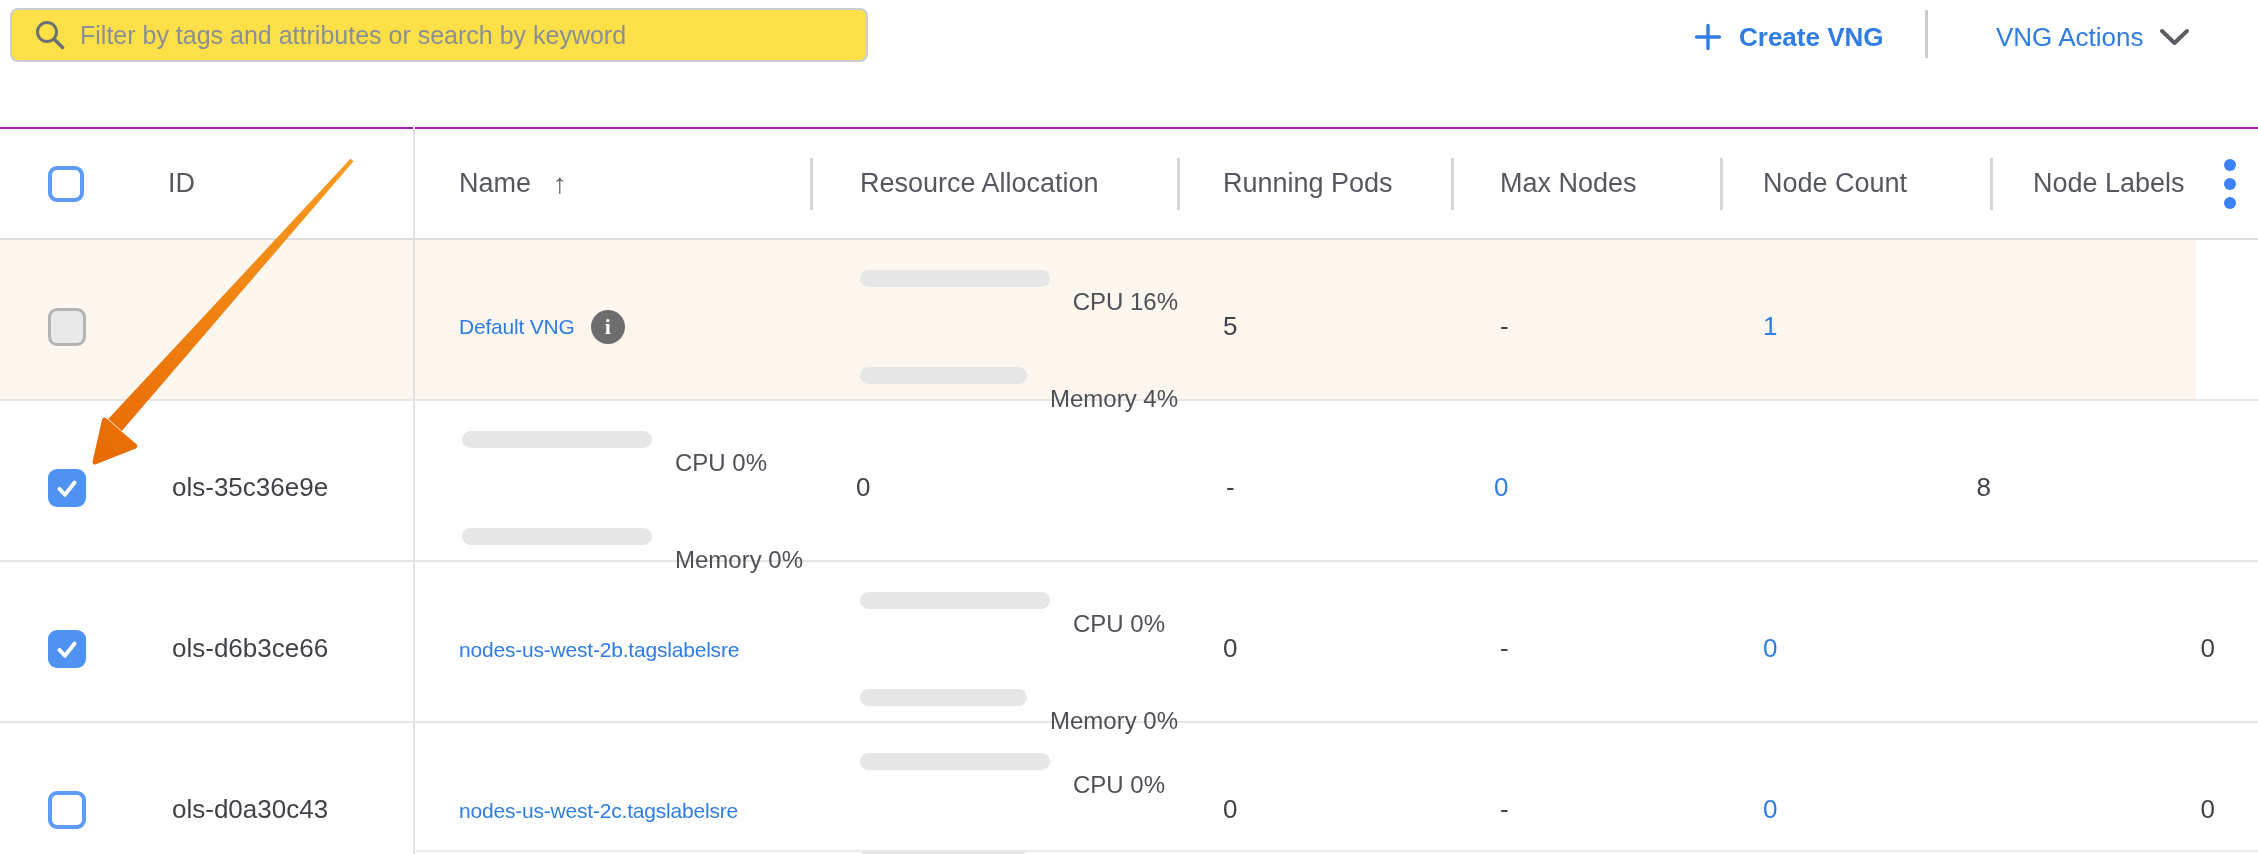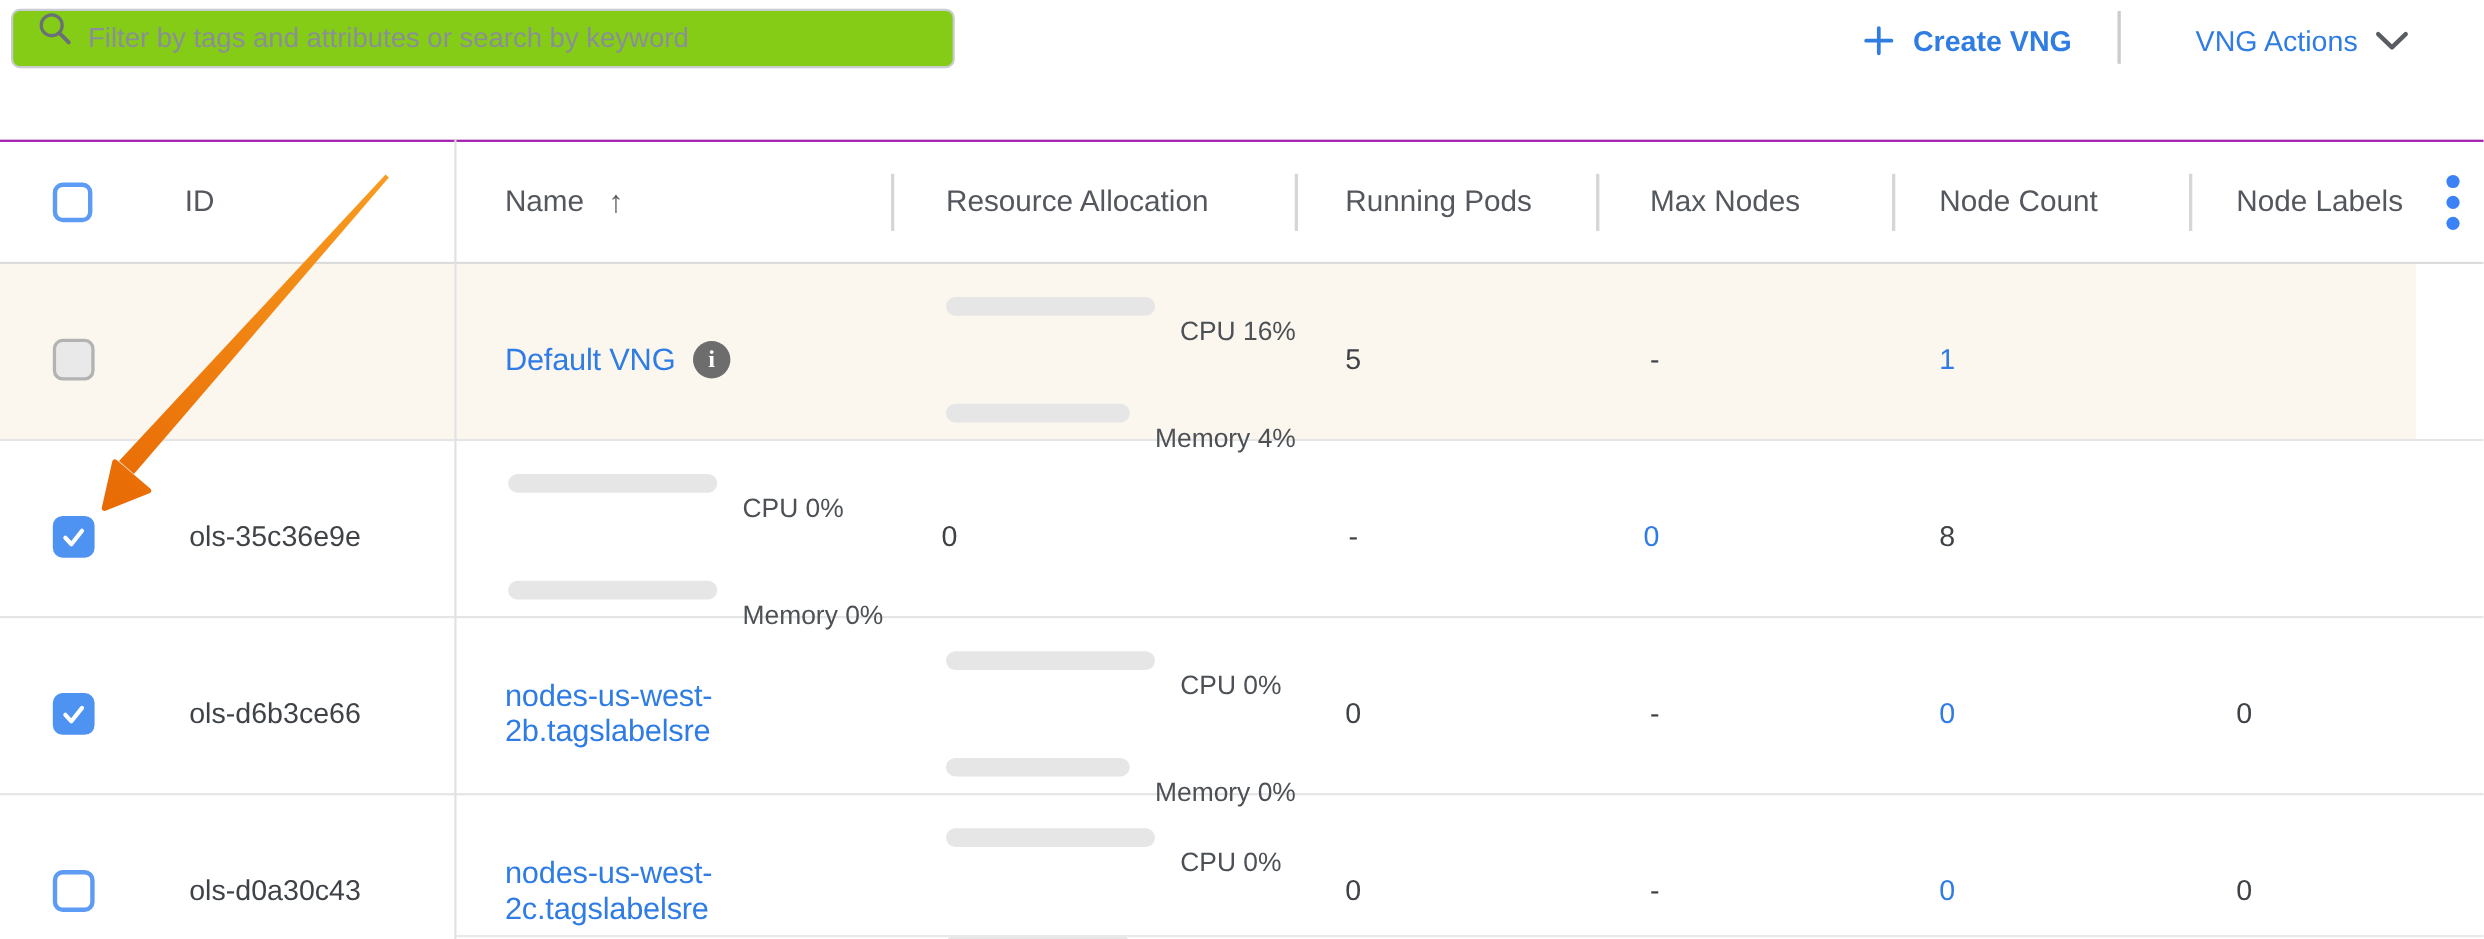--- a/index.html
+++ b/index.html
@@ -5,22 +5,22 @@
   * { margin:0; padding:0; box-sizing:border-box; }
   html,body { background:#ffffff; }
   .screen {
     position:relative; width:2258px; height:854px; overflow:hidden;
     background:#ffffff; font-family:"Liberation Sans", sans-serif; color:#3f4347;
   }
 
   
   .search-box {
     position:absolute; left:10px; top:8px; width:858px; height:54px;
-    border:2px solid #c9ccd1; border-radius:8px; background:#84cc16;
-    display:flex; padding:0 20px 0 22px;
+    border:2px solid #c9ccd1; border-radius:8px; background:#fde047;
+    display:flex; align-items:center; padding:0 20px 0 22px;
   }
   .search-box svg { flex:0 0 auto; }
   .search-input {
     border:none; outline:none; flex:1 1 auto; margin-left:14px;
     font-family:"Liberation Sans", sans-serif; font-size:25px; color:#3f4347; background:transparent;
   }
   .search-input::placeholder { color:#8a8f97; opacity:1; }
 
   .create-btn {
     position:absolute; left:1694px; top:12px; height:50px;
@@ -52,41 +52,41 @@
     content:""; position:absolute; left:-1px; top:50%; transform:translateY(-50%);
     width:3px; height:52px; background:#d6d6d6;
   }
   .cell-cb  { padding-left:48px; }
   .cell-id  { padding-left:4px; }
   .cell-name{ padding-left:46px; }
   .cell-res { padding-left:49px; }
   .cell-pods{ padding-left:45px; }
   .cell-max { padding-left:48px; }
   .cell-cnt { padding-left:42px; }
-  .cell-lbl { padding-left:42px; }
+  .cell-lbl { padding-left:42px;text-align:right; }
   .th.cell-id { padding-left:0; }
   .sort-arrow { margin-left:22px; font-size:28px; color:#5c6065; }
 
   .tbody { position:absolute; left:0; top:240px; width:2258px; }
   .trow { height:161px; border-bottom:2px solid #e5e5e5; font-size:26px; }
   .trow.highlight { background:linear-gradient(to right,#fbf7ef 0,#fbf7ef 2196px,#ffffff 2196px); }
 
   .name-col-line { position:absolute; left:413px; top:127px; height:727px; width:2px; background:#e2e2e2; z-index:5; }
   .bottom-hairline { position:absolute; left:413px; top:850px; width:1845px; height:2px; background:#e9e9e9; z-index:5; }
 
   
   .cb { width:38px; height:38px; border-radius:9px; display:flex; align-items:center; justify-content:center; cursor:pointer; }
   .cb--header   { width:36px; height:36px; border:4px solid #5d9bf4; background:#fff; }
   .cb--unchecked{ border:4px solid #5d9bf4; background:#fff; }
   .cb--checked  { background:#4f93f2; }
   .cb--disabled { border:3px solid #b3b3b3; background:#e9e9e9; cursor:default; }
 
   
   .link { color:#2e7ce4; cursor:pointer; }
-  .name-link { font-size:28px; letter-spacing:-0.2px; }
+  .name-link { font-size:21px; letter-spacing:-0.2px; }
   .id-text { color:#3f4347; }
   .muted-val { color:#3f4347; }
 
   .name-wrap { display:flex; align-items:center; gap:16px; }
   .info-icon {
     width:34px; height:34px; border-radius:50%; background:#6d6d6d; color:#fff;
     display:flex; align-items:center; justify-content:center;
     font-size:22px; font-weight:700; font-family:"Liberation Serif", serif; cursor:pointer;
   }
 

